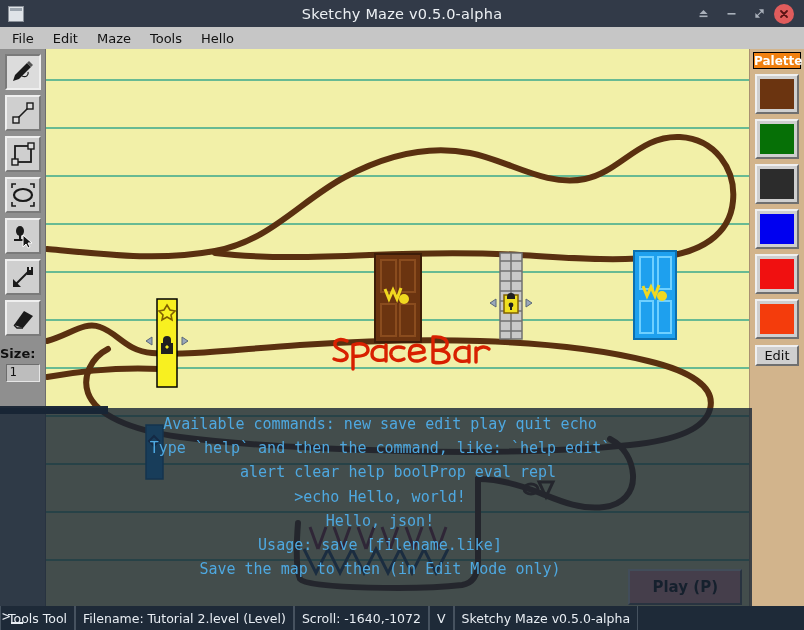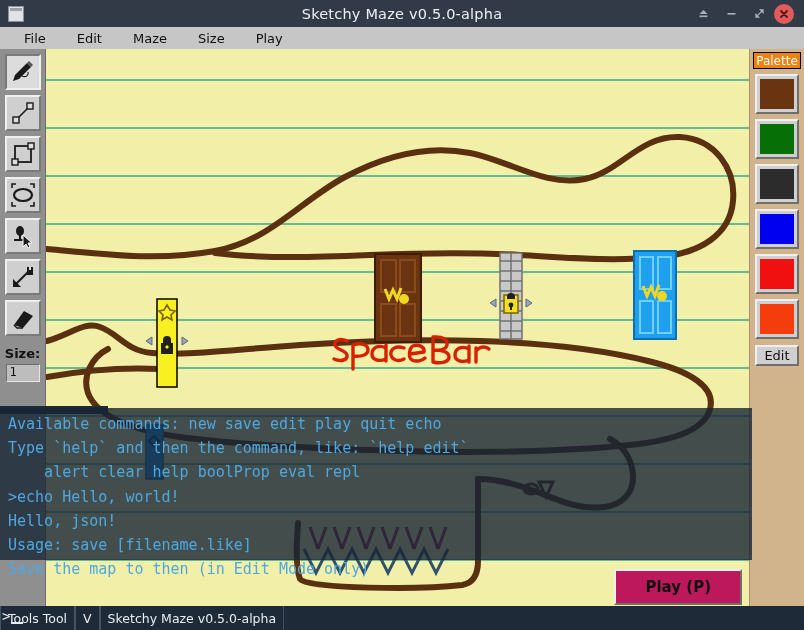--- a/index.html
+++ b/index.html
@@ -18,65 +18,65 @@
   .tb-btns{position:absolute;right:6px;top:0;height:27px;display:flex;align-items:center;gap:2px;}
   .tb-btn{width:26px;height:27px;display:flex;align-items:center;justify-content:center;
           color:#aab1bb;font-size:12px;}
   .tb-close{width:20px;height:20px;border-radius:50%;background:#e05c5c;color:#5a1414;
             display:flex;align-items:center;justify-content:center;font-size:12px;font-weight:bold;
             margin-right:4px;}
 
   
   .menubar{position:absolute;left:0;top:27px;width:804px;height:22px;background:#c6c6c6;
            display:flex;align-items:center;border-bottom:1px solid #9a9a9a;}
-  .menu-item{font-size:13px;color:#101010;padding:1px 7px;margin-left:17px;}
+  .menu-item{font-size:13px;color:#101010;padding:1px 7px;margin-left:5px;}
 
   
   .canvas-wrap{position:absolute;left:0;top:49px;width:804px;height:557px;background:#f2f0a8;
                overflow:hidden;}
   .canvas-svg{position:absolute;left:0;top:0;}
 
   
   .toolbar{position:absolute;left:0;top:49px;width:45px;height:557px;background:#8f8f8f;
            border-right:1px solid #6d6d6d;}
   .tool{width:36px;height:36px;margin:5px auto 0;background:#cfcfcf;
         border:2px solid;border-color:#efefef #7a7a7a #7a7a7a #efefef;
         box-sizing:border-box;display:flex;align-items:center;justify-content:center;}
   .tool.sel{background:#dcdcdc;border-color:#7a7a7a #efefef #efefef #7a7a7a;}
-  .size-label{color:#101010;font-size:13px;font-weight:bold;text-align:center;margin-top:10px;}
+  .size-label{color:#101010;font-size:13px;font-weight:bold;margin-top:10px;}
   .size-input{width:34px;height:18px;margin:3px auto 0;background:#bdbdbd;
               border:1px solid;border-color:#6d6d6d #e6e6e6 #e6e6e6 #6d6d6d;
               font-size:12px;color:#111;padding-left:3px;box-sizing:border-box;
               font-family:"DejaVu Sans Mono","Liberation Mono",monospace;}
 
   
   .palette{position:absolute;right:0;top:49px;width:54px;height:557px;background:#d2b48c;
            border-left:1px solid #a89070;}
   .pal-head{margin:3px 3px 0;height:17px;background:#f08010;border:1px solid #000;
-            color:#fff;font-size:12px;font-weight:normal;text-align:center;line-height:16px;
+            color:#fff;font-size:12px;font-weight:bold;text-align:center;line-height:16px;
             box-sizing:border-box;}
   .swatch{width:44px;height:40px;margin:5px auto 0;background:#cfcfcf;
           border:2px solid;border-color:#efefef #6f6f6f #6f6f6f #efefef;
           box-sizing:border-box;padding:3px;}
   .swatch i{display:block;width:100%;height:100%;}
   .pal-edit{width:44px;height:21px;margin:6px auto 0;background:#cfcfcf;
             border:2px solid;border-color:#efefef #6f6f6f #6f6f6f #efefef;
             box-sizing:border-box;font-size:13px;color:#101010;text-align:center;line-height:17px;}
 
   
-  .play-btn{position:absolute;right:62px;bottom:25px;padding:7px 29px;background:#be185d;
+  .play-btn{position:absolute;right:62px;bottom:25px;padding:7px 22px;background:#fca5a5;
             border:2px solid;border-color:#efefef #6f6f6f #6f6f6f #efefef;
             font-size:15px;font-weight:bold;color:#101010;margin-left:40px;}
 
   
-  .console{position:absolute;left:0;top:408px;width:752px;height:152px;
+  .console{position:absolute;left:0;top:408px;width:752px;height:198px;
            background:rgba(22,36,52,0.80);
            font-family:"DejaVu Sans Mono","Liberation Mono",monospace;
            font-size:15px;color:#4ea8e0;padding:4px 0 4px 8px;box-sizing:border-box;
-           line-height:24.2px;}
+           line-height:24.2px;text-align:center;}
   .console .line{white-space:pre;}
   .console-prompt-strip{position:absolute;left:0;top:406px;width:108px;height:8px;background:#1e2a38;}
 
   
   .status{position:absolute;left:0;bottom:0;width:804px;height:24px;background:#1e2a38;
           display:flex;align-items:stretch;color:#e8edf3;font-size:12.5px;}
   .st-cell{display:flex;align-items:center;padding:0 7px;border-right:1px solid #46525f;
            border-left:1px solid #46525f;white-space:nowrap;}
   .st-prompt{position:absolute;left:2px;top:2px;width:16px;height:20px;color:#e8edf3;
              font-family:"DejaVu Sans Mono","Liberation Mono",monospace;font-size:14px;z-index:3;}
@@ -113,22 +113,22 @@
             <path d="M2 2 L8 8 M8 2 L2 8" stroke="#5a1414" stroke-width="1.8" stroke-linecap="round"></path>
           </svg>
       </div>
     </div>
   </div>
 
   <div class="menubar">
     <div class="menu-item">File</div>
     <div class="menu-item">Edit</div>
     <div class="menu-item">Maze</div>
-    <div class="menu-item">Size</div>
-    <div class="menu-item">Play</div>
+    <div class="menu-item">Tools</div>
+    <div class="menu-item">Hello</div>
   </div>
 
   <div class="canvas-wrap">
     <svg class="canvas-svg" width="804" height="557" viewBox="0 0 804 557">
       <rect x="0" y="0" width="804" height="557" fill="#f2f0a8"></rect>
       <g stroke="#3aa88c" stroke-width="1.4">
         <line x1="45" y1="31" x2="752" y2="31"></line>
         <line x1="45" y1="79" x2="752" y2="79"></line>
         <line x1="45" y1="127" x2="752" y2="127"></line>
         <line x1="45" y1="175" x2="752" y2="175"></line>
@@ -347,18 +347,20 @@
     <div class="line">&gt;echo Hello, world!</div>
     <div class="line">Hello, json!</div>
     <div class="line">Usage: save [filename.like]</div>
     <div class="line">Save the map to then (in Edit Mode only)</div>
   </div>
 
   <div class="status">
     <div class="st-prompt">&gt;</div>
     <div class="st-caret"></div>
     <div class="st-cell">Tools Tool</div>
+    <div class="st-cell">Filename: Tutorial 2.level (Level)</div>
+    <div class="st-cell">Scroll: -1640,-1072</div>
     <div class="st-cell">V</div>
     <div class="st-cell">Sketchy Maze v0.5.0-alpha</div>
     <div class="st-spacer"></div>
   </div>
 
 </div>
 
 </body></html>

